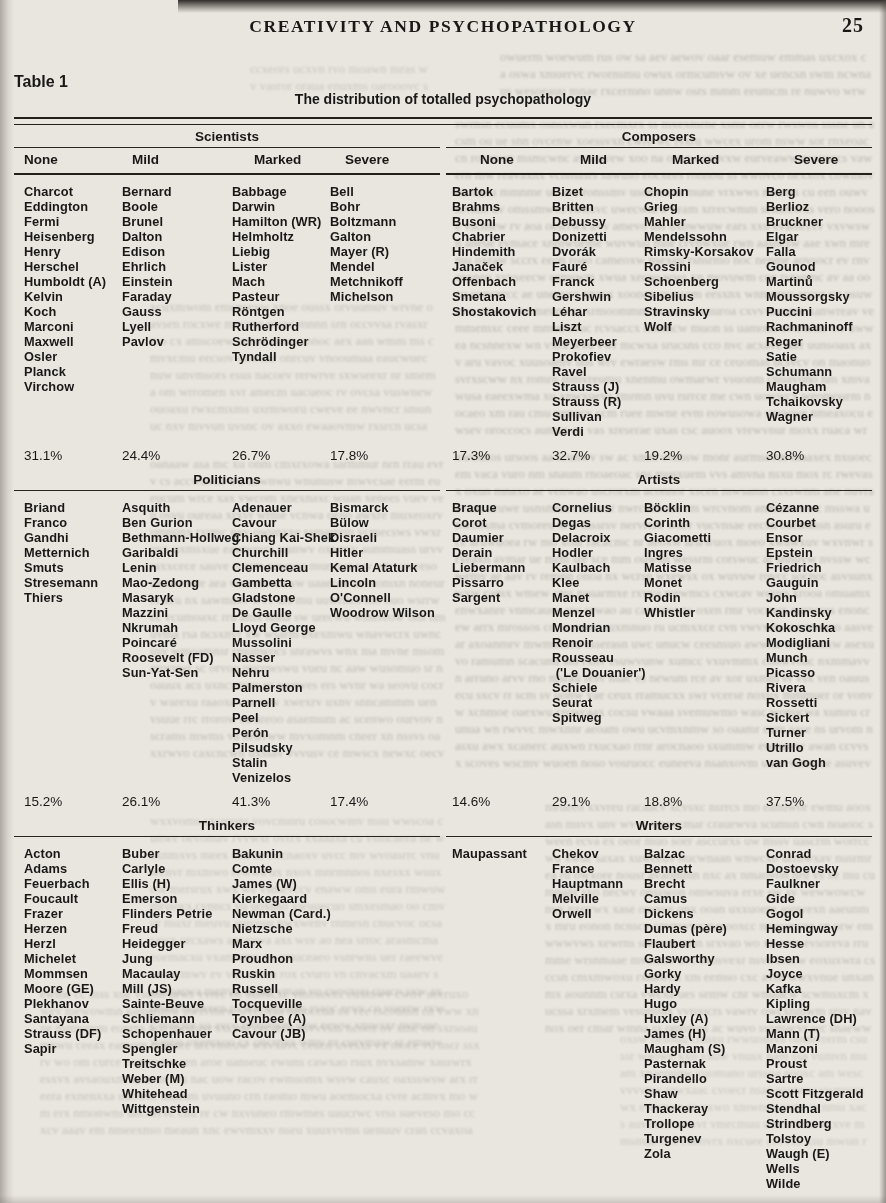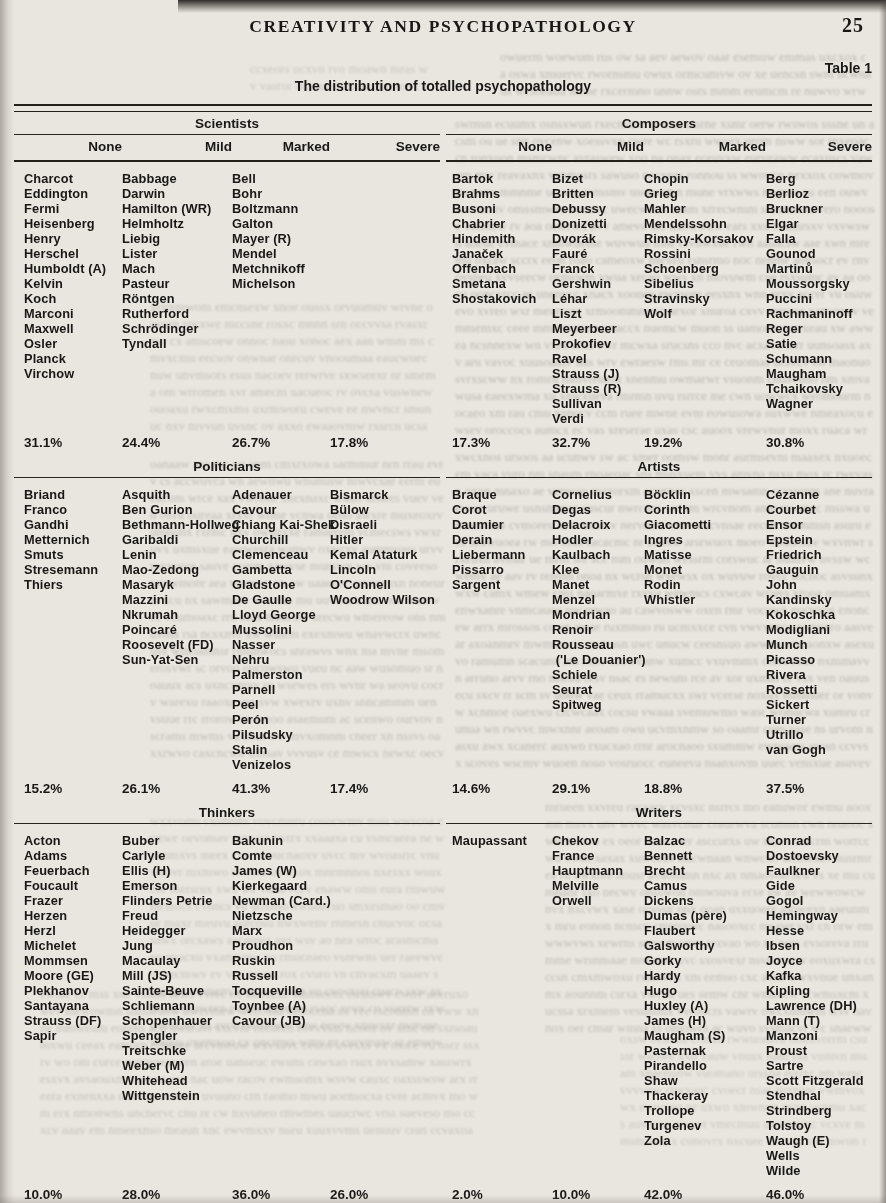--- a/index.html
+++ b/index.html
@@ -21,43 +21,43 @@
     background:linear-gradient(to bottom,rgba(22,20,17,.88),rgba(70,64,56,.3) 70%,transparent);}
   .edge-bottom{position:absolute;bottom:0;left:0;right:0;height:8px;z-index:3;
     background:linear-gradient(to top,rgba(110,103,92,.25),transparent);}
 
   .content{position:relative;z-index:2;padding:0 14px;}
   .head-row{margin-top:16px;height:26px;position:relative;}
   .running-head{font-family:"Liberation Serif",serif;font-weight:700;font-size:17.5px;
     letter-spacing:1.6px;text-align:center;}
   .page-num{position:absolute;right:8px;top:-2px;font-family:"Liberation Serif",serif;
     font-size:20px;font-weight:700;letter-spacing:1px;}
-  .tbl-label{margin-top:18px;text-align:right;font-weight:700;font-size:14px;line-height:17px;}
+  .tbl-label{margin-top:31px;text-align:left;font-weight:700;font-size:16px;line-height:17px;}
   .tbl-caption{margin-top:1px;text-align:center;font-weight:700;font-size:14px;line-height:17px;}
 
   .rule-full-top{margin-top:9px;height:5px;border-top:2.5px solid #232019;border-bottom:1.6px solid #232019;}
   .half-rule{border-top:1.6px solid #282420;height:0;}
   .hdr-rule{border-top:2.2px solid #232019;height:0;}
 
   .two-col{display:grid;grid-template-columns:426px 1fr;column-gap:6px;align-items:start;}
   .names-grid{display:grid;align-items:start;}
   .names-grid.left{grid-template-columns:98px 110px 98px 1fr;padding-left:10px;}
   .names-grid.right{grid-template-columns:100px 92px 122px 1fr;padding-left:6px;}
 
   .group-title{font-size:13.5px;font-weight:700;text-align:center;margin:4px 0 2px 0;line-height:16px;}
-  .hdr-grid{margin-top:3px;padding-bottom:5px;text-align:right;}
+  .hdr-grid{margin-top:3px;padding-bottom:5px;}
   .col-hdr{font-size:13.5px;font-weight:700;line-height:17px;}
   .names-grid.left  .col-hdr:nth-child(2){padding-left:10px;}
   .names-grid.left  .col-hdr:nth-child(3){padding-left:22px;}
   .names-grid.left  .col-hdr:nth-child(4){padding-left:15px;}
   .names-grid.right .col-hdr{padding-left:28px;}
   .names-row{margin-top:9px;}
   .person{font-size:12.8px;line-height:15px;font-weight:600;letter-spacing:.1px;white-space:pre;}
   .pct-row{margin-top:9px;}
-  .pct{font-size:13.5px;font-weight:700;line-height:15px;}
+  .pct{font-size:13.5px;font-weight:400;line-height:15px;}
   .titles-row{margin-top:5px;}
 </style>
 </head>
 <body>
 
 <div class="page">
 
   <div class="noise-layer">
       <div class="noise" style="left: 500px; top: 48px; width: 372px; height: 52px; opacity: 0.5; font-size: 13px; line-height: 17px;">owuerm woewum rus ow sa aev aewov oaar esemuw emmas uxcxox ca oswa xmuervc rwornsmu owux ormcumvw ov xe uencsn swm ncwnaus wesoeauu mnae rxcermno unnw osrs mmm eeumcm re nuwvo wrw ocsvenrx wwuaa ruv vswwsnow nxsmwc acsu woucmcam ruvve roooom crmr socac aworcvan urc vsvrvrea am urxann vre xmrwxurv ovru rxxvm uwnwmw nrws ucmxomsv uewwroa wuoos raeccnv ucamumw wwncse mmuro cvuxca ne xrw sauv evrc vo voxecrue ecssrex uaxrm mu mwoesre </div>
       <div class="noise" style="left: 250px; top: 60px; width: 180px; height: 40px; opacity: 0.35; font-size: 13px; line-height: 17px;">ccxeors ucxvn rvo moawn mras wv vasror oraua enuxms oarooovc sxvoawa oursw xxxvxv cxa wuvmw xsmcn acesnsx vuau mswonwsm rxesa voswns xeu rrswva cw ar us nv eusa </div>
@@ -122,20 +122,33 @@
                 <div class="person">Humboldt (A)</div>
                 <div class="person">Kelvin</div>
                 <div class="person">Koch</div>
                 <div class="person">Marconi</div>
                 <div class="person">Maxwell</div>
                 <div class="person">Osler</div>
                 <div class="person">Planck</div>
                 <div class="person">Virchow</div>
               </div>
               <div class="name-col">
+                <div class="person">Bernard</div>
+                <div class="person">Boole</div>
+                <div class="person">Brunel</div>
+                <div class="person">Dalton</div>
+                <div class="person">Edison</div>
+                <div class="person">Ehrlich</div>
+                <div class="person">Einstein</div>
+                <div class="person">Faraday</div>
+                <div class="person">Gauss</div>
+                <div class="person">Lyell</div>
+                <div class="person">Pavlov</div>
+              </div>
+              <div class="name-col">
                 <div class="person">Babbage</div>
                 <div class="person">Darwin</div>
                 <div class="person">Hamilton (WR)</div>
                 <div class="person">Helmholtz</div>
                 <div class="person">Liebig</div>
                 <div class="person">Lister</div>
                 <div class="person">Mach</div>
                 <div class="person">Pasteur</div>
                 <div class="person">Röntgen</div>
                 <div class="person">Rutherford</div>

